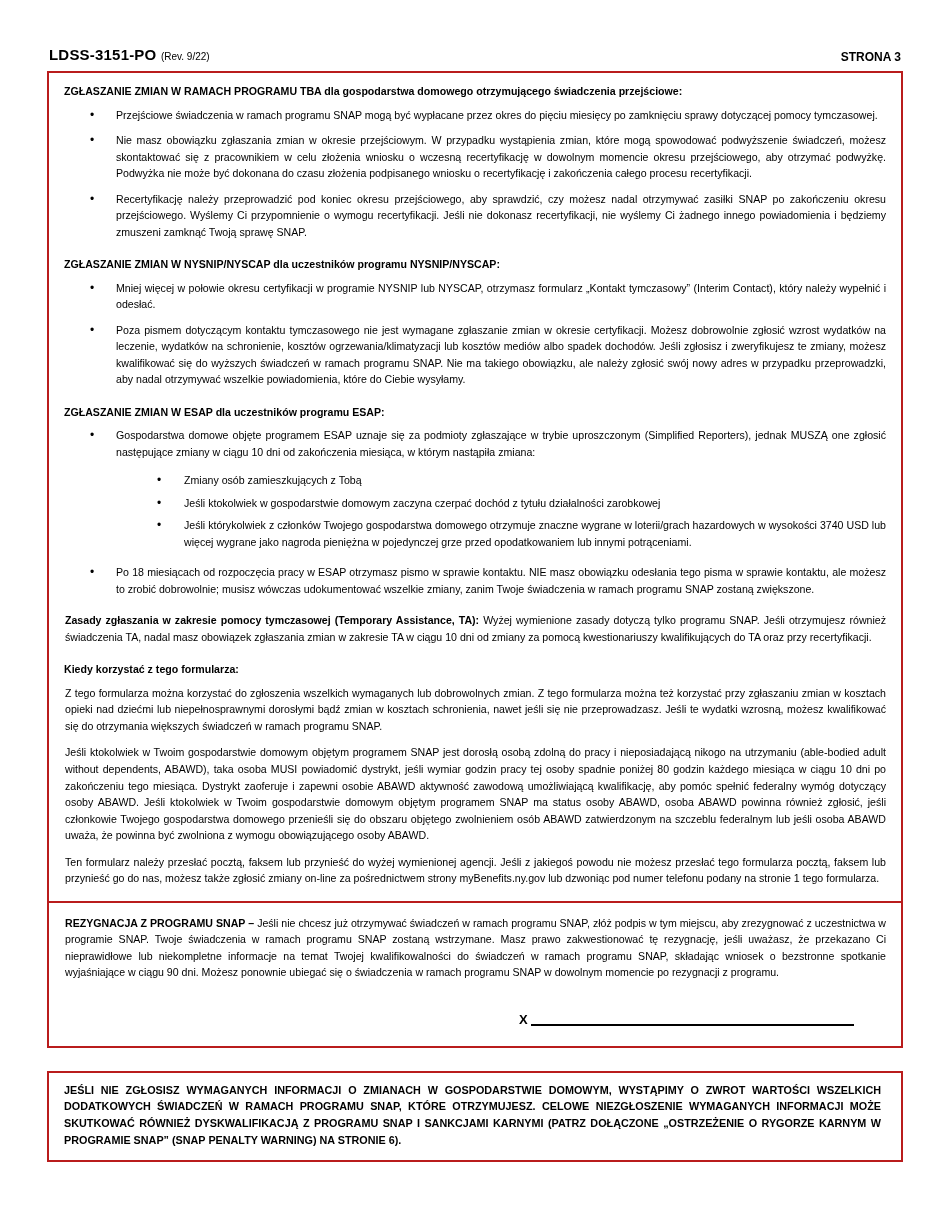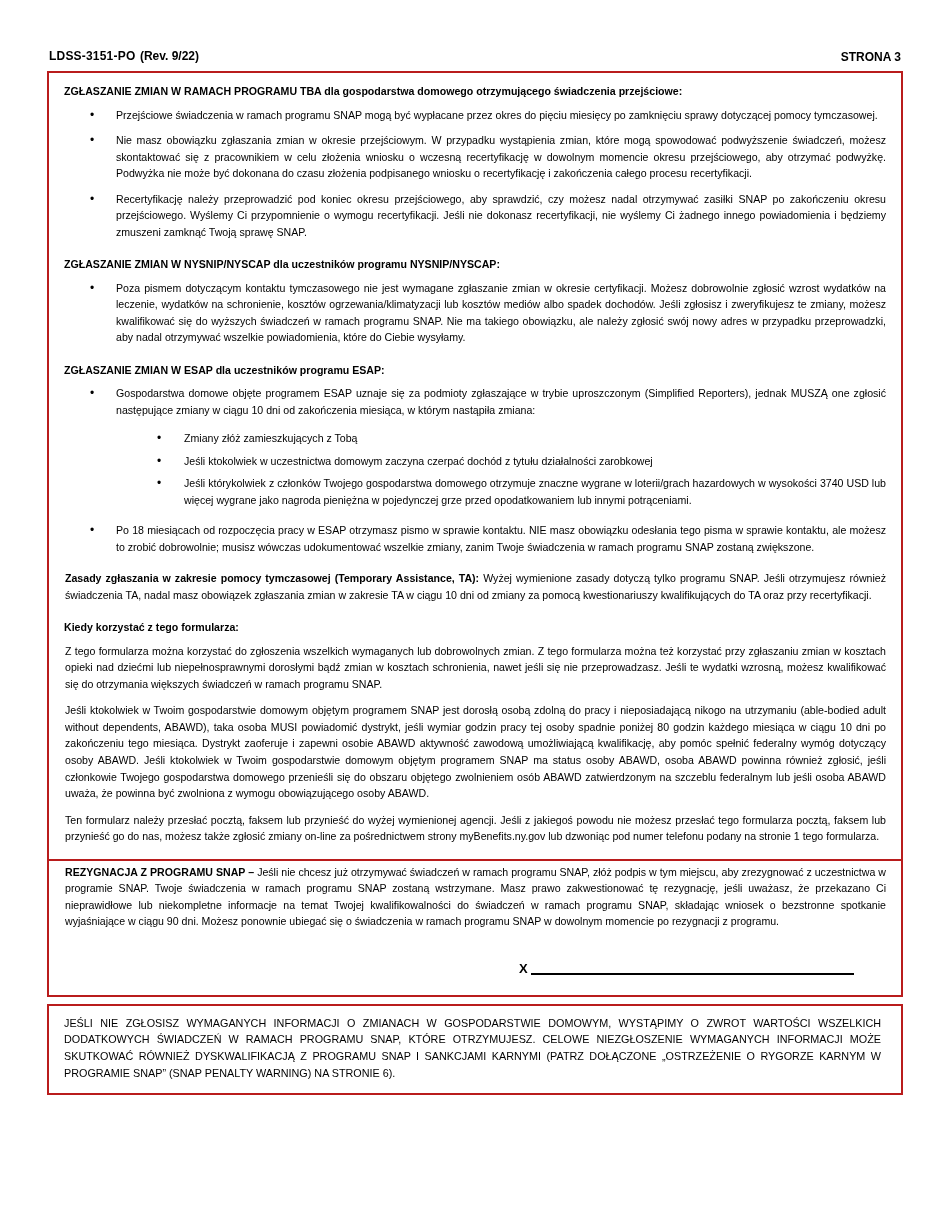--- a/index.html
+++ b/index.html
@@ -20,36 +20,36 @@
     box-sizing: border-box;
   }
   
   .header-row {
     display: flex;
     justify-content: space-between;
     align-items: flex-end;
     margin-bottom: 7px;
     padding: 0 2px;
   }
-  .form-id { font-weight: bold; font-size: 12px; letter-spacing: 0.2px; }
-  .rev { font-weight: bold; font-size: 12px; }
+  .form-id { font-weight: bold; font-size: 15px; letter-spacing: 0.2px; }
+  .rev { font-weight: normal; font-size: 10px; }
   .page-label { font-weight: bold; font-size: 12px; }
 
   
   .box {
     border: 2px solid #b91c1c;
     padding: 10px 15px 12px 15px;
     box-sizing: border-box;
     font-size: 10.6px;
     line-height: 1.56;
   }
-  .box-resign { margin-top: -2px; padding-top: 3px; }
+  .box-resign { margin-top: -2px; padding-top: 12px; }
   .box-warning {
-    margin-top: 7px;
-    font-weight: normal;
+    margin-top: 23px;
+    font-weight: bold;
     text-align: justify;
     font-size: 10.8px;
     line-height: 1.55;
     padding: 9px 20px 11px 15px;
   }
 
   
   .sec-heading {
     font-weight: bold;
     text-align: left;
@@ -130,30 +130,31 @@
 
     <p class="sec-heading">ZGŁASZANIE ZMIAN W RAMACH PROGRAMU TBA dla gospodarstwa domowego otrzymującego świadczenia przejściowe:</p>
     <ul class="bullets bullets-l1">
       <li>Przejściowe świadczenia w ramach programu SNAP mogą być wypłacane przez okres do pięciu miesięcy po zamknięciu sprawy dotyczącej pomocy tymczasowej.</li>
       <li>Nie masz obowiązku zgłaszania zmian w okresie przejściowym. W przypadku wystąpienia zmian, które mogą spowodować podwyższenie świadczeń, możesz skontaktować się z pracownikiem w celu złożenia wniosku o wczesną recertyfikację w dowolnym momencie okresu przejściowego, aby otrzymać podwyżkę. Podwyżka nie może być dokonana do czasu złożenia podpisanego wniosku o recertyfikację i zakończenia całego procesu recertyfikacji.</li>
       <li>Recertyfikację należy przeprowadzić pod koniec okresu przejściowego, aby sprawdzić, czy możesz nadal otrzymywać zasiłki SNAP po zakończeniu okresu przejściowego. Wyślemy Ci przypomnienie o wymogu recertyfikacji. Jeśli nie dokonasz recertyfikacji, nie wyślemy Ci żadnego innego powiadomienia i będziemy zmuszeni zamknąć Twoją sprawę SNAP.</li>
     </ul>
 
     <p class="sec-heading gap">ZGŁASZANIE ZMIAN W NYSNIP/NYSCAP dla uczestników programu NYSNIP/NYSCAP:</p>
     <ul class="bullets bullets-l1">
+      <li>Mniej więcej w połowie okresu certyfikacji w programie NYSNIP lub NYSCAP, otrzymasz formularz „Kontakt tymczasowy” (Interim Contact), który należy wypełnić i odesłać.</li>
       <li>Poza pismem dotyczącym kontaktu tymczasowego nie jest wymagane zgłaszanie zmian w okresie certyfikacji. Możesz dobrowolnie zgłosić wzrost wydatków na leczenie, wydatków na schronienie, kosztów ogrzewania/klimatyzacji lub kosztów mediów albo spadek dochodów. Jeśli zgłosisz i zweryfikujesz te zmiany, możesz kwalifikować się do wyższych świadczeń w ramach programu SNAP. Nie ma takiego obowiązku, ale należy zgłosić swój nowy adres w przypadku przeprowadzki, aby nadal otrzymywać wszelkie powiadomienia, które do Ciebie wysyłamy.</li>
     </ul>
 
     <p class="sec-heading gap">ZGŁASZANIE ZMIAN W ESAP dla uczestników programu ESAP:</p>
     <ul class="bullets bullets-l1 esap-first">
       <li>Gospodarstwa domowe objęte programem ESAP uznaje się za podmioty zgłaszające w trybie uproszczonym (Simplified Reporters), jednak MUSZĄ one zgłosić następujące zmiany w ciągu 10 dni od zakończenia miesiąca, w którym nastąpiła zmiana:</li>
     </ul>
     <ul class="bullets bullets-l2">
-      <li>Zmiany złóż zamieszkujących z Tobą</li>
-      <li>Jeśli ktokolwiek w uczestnictwa domowym zaczyna czerpać dochód z tytułu działalności zarobkowej</li>
+      <li>Zmiany osób zamieszkujących z Tobą</li>
+      <li>Jeśli ktokolwiek w gospodarstwie domowym zaczyna czerpać dochód z tytułu działalności zarobkowej</li>
       <li>Jeśli którykolwiek z członków Twojego gospodarstwa domowego otrzymuje znaczne wygrane w loterii/grach hazardowych w wysokości 3740 USD lub więcej wygrane jako nagroda pieniężna w pojedynczej grze przed opodatkowaniem lub innymi potrąceniami.</li>
     </ul>
     <ul class="bullets bullets-l1 esap-last">
       <li>Po 18 miesiącach od rozpoczęcia pracy w ESAP otrzymasz pismo w sprawie kontaktu. NIE masz obowiązku odesłania tego pisma w sprawie kontaktu, ale możesz to zrobić dobrowolnie; musisz wówczas udokumentować wszelkie zmiany, zanim Twoje świadczenia w ramach programu SNAP zostaną zwiększone.</li>
     </ul>
 
     <p class="para gap-top">
       <span class="bold">Zasady zgłaszania w zakresie pomocy tymczasowej (Temporary Assistance, TA):</span>
       <span>Wyżej wymienione zasady dotyczą tylko programu SNAP. Jeśli otrzymujesz również świadczenia TA, nadal masz obowiązek zgłaszania zmian w zakresie TA w ciągu 10 dni od zmiany za pomocą kwestionariuszy kwalifikujących do TA oraz przy recertyfikacji.</span>
     </p>

